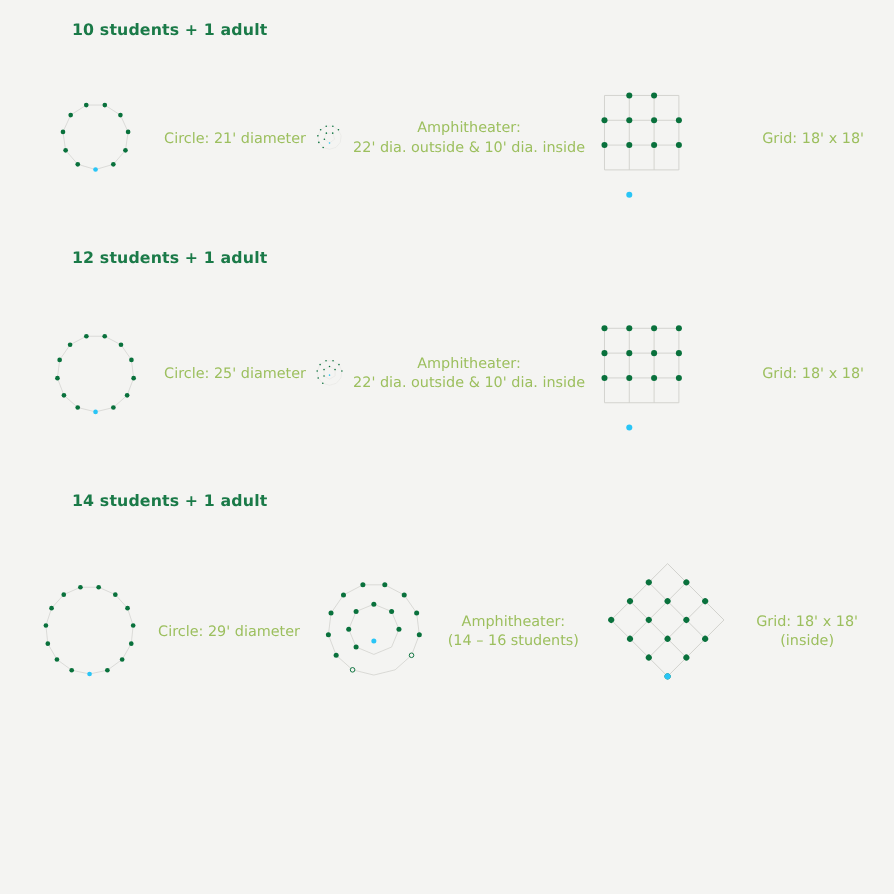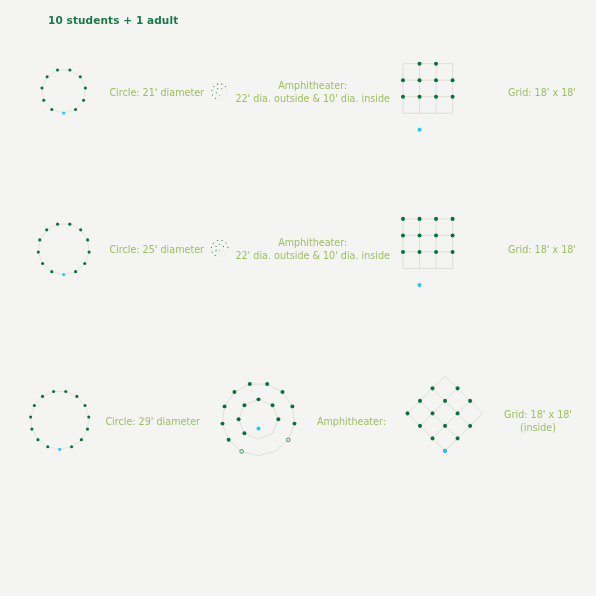--- a/index.html
+++ b/index.html
@@ -133,20 +133,21 @@
               <circle cx="50.00" cy="124.00" r="3.4" fill="#29c5f6"></circle>
             </g>
           </svg>
           <div class="caption">
             <span class="cap-line">Grid:  18' x 18'</span>
           </div>
         </div>
       </div>
   </div>
     <div class="section">
+    <div class="section-title" style="top: 14px;">12 students + 1 adult</div>
     <div class="cards" style="padding-top: 32px; padding-left: 18px;">
         <div class="card" style="width: 186px; justify-content: flex-end;">
           <svg width="200" height="130" viewBox="0 0 200 130" class="figure">
             <polygon points="100.00,121.00 73.98,114.59 53.91,96.81 44.41,71.75 47.64,45.14 62.87,23.08 86.60,10.63 113.40,10.63 137.13,23.08 152.36,45.14 155.59,71.75 146.09,96.81 126.02,114.59" fill="none" stroke="#cfcfcb" stroke-width="1"></polygon>
             <circle cx="100.00" cy="121.00" r="3.4" fill="#29c5f6"></circle>
             <circle cx="73.98" cy="114.59" r="3.4" fill="#09713c"></circle>
             <circle cx="53.91" cy="96.81" r="3.4" fill="#09713c"></circle>
             <circle cx="44.41" cy="71.75" r="3.4" fill="#09713c"></circle>
             <circle cx="47.64" cy="45.14" r="3.4" fill="#09713c"></circle>
             <circle cx="62.87" cy="23.08" r="3.4" fill="#09713c"></circle>
@@ -213,20 +214,21 @@
               <circle cx="50.00" cy="126.00" r="3.4" fill="#29c5f6"></circle>
             </g>
           </svg>
           <div class="caption">
             <span class="cap-line">Grid:  18' x 18'</span>
           </div>
         </div>
       </div>
   </div>
     <div class="section">
+    <div class="section-title" style="top: 14px;">14 students + 1 adult</div>
     <div class="cards" style="padding-top: 32px; padding-left: 14px;">
         <div class="card" style="width: 186px;">
           <svg width="200" height="150" viewBox="0 0 200 150" class="figure">
             <polygon points="100.00,137.00 73.97,131.47 52.44,115.82 39.13,92.78 36.35,66.31 44.57,41.00 62.38,21.22 86.69,10.40 113.31,10.40 137.62,21.22 155.43,41.00 163.65,66.31 160.87,92.78 147.56,115.82 126.03,131.47" fill="none" stroke="#cfcfcb" stroke-width="1"></polygon>
             <circle cx="100.00" cy="137.00" r="3.4" fill="#29c5f6"></circle>
             <circle cx="73.97" cy="131.47" r="3.4" fill="#09713c"></circle>
             <circle cx="52.44" cy="115.82" r="3.4" fill="#09713c"></circle>
             <circle cx="39.13" cy="92.78" r="3.4" fill="#09713c"></circle>
             <circle cx="36.35" cy="66.31" r="3.4" fill="#09713c"></circle>
             <circle cx="44.57" cy="41.00" r="3.4" fill="#09713c"></circle>
@@ -262,20 +264,21 @@
             <circle cx="75.96" cy="96.04" r="3.4" fill="#09713c"></circle>
             <circle cx="66.00" cy="72.00" r="3.4" fill="#09713c"></circle>
             <circle cx="75.96" cy="47.96" r="3.4" fill="#09713c"></circle>
             <circle cx="100.00" cy="38.00" r="3.4" fill="#09713c"></circle>
             <circle cx="124.04" cy="47.96" r="3.4" fill="#09713c"></circle>
             <circle cx="134.00" cy="72.00" r="3.4" fill="#09713c"></circle>
             <circle cx="100.00" cy="88.00" r="3.4" fill="#29c5f6"></circle>
           </svg>
           <div class="caption">
             <span class="cap-line">Amphitheater:</span>
+            <span class="cap-line">(14 – 16 students)</span>
           </div>
         </div>
         <div class="card" style="width: 186px;">
           <svg width="200" height="150" viewBox="0 0 200 150" class="figure">
             <g transform="rotate(45 100 62)">
               <line x1="55" y1="17" x2="145" y2="17" stroke="#cfcfcb" stroke-width="1"></line>
               <line x1="55" y1="47" x2="145" y2="47" stroke="#cfcfcb" stroke-width="1"></line>
               <line x1="55" y1="77" x2="145" y2="77" stroke="#cfcfcb" stroke-width="1"></line>
               <line x1="55" y1="107" x2="145" y2="107" stroke="#cfcfcb" stroke-width="1"></line>
               <line x1="55" y1="17" x2="55" y2="107" stroke="#cfcfcb" stroke-width="1"></line>

